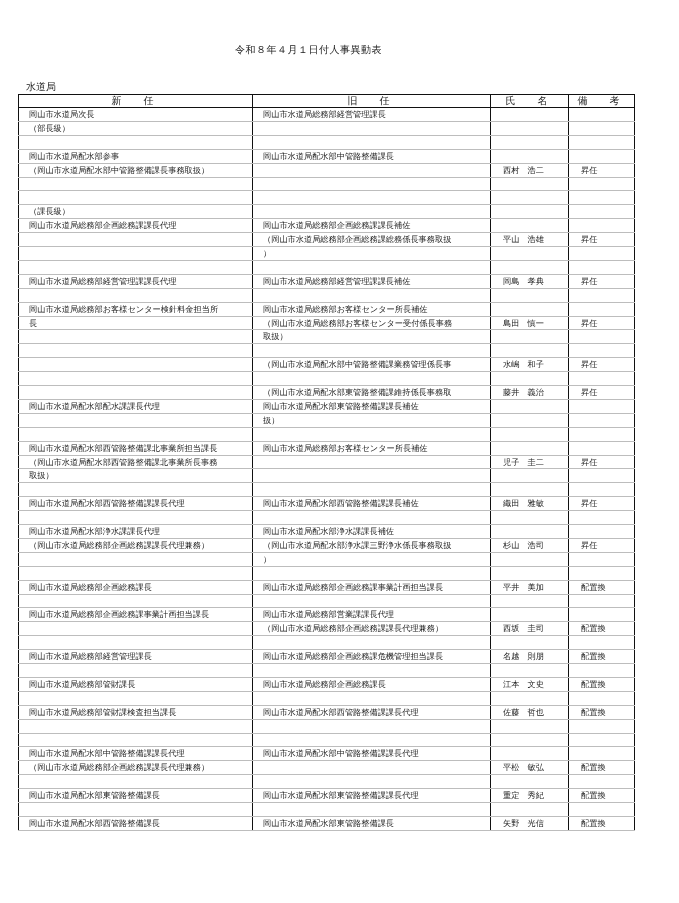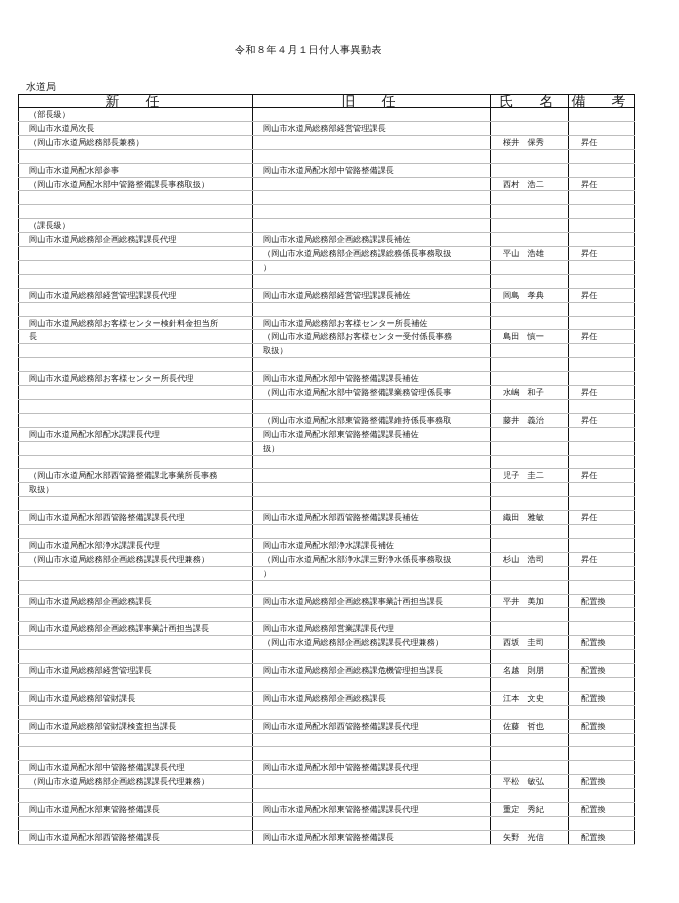--- a/index.html
+++ b/index.html
@@ -3,21 +3,21 @@
 <meta charset="utf-8">
 <style>
   html, body { margin:0; padding:0; background:#ffffff; }
   body { width:679px; height:903px; position:relative; overflow:hidden;
          font-family:"DejaVu Serif","Liberation Serif",serif; color:#222; }
   .title { position:absolute; top:43px; left:0; width:617px; text-align:center; font-size:10px; letter-spacing:0.5px; }
   .dept { position:absolute; top:80px; left:26px; font-size:10px; }
   table { position:absolute; top:94px; left:18px; width:616px; border-collapse:collapse;
           table-layout:fixed; border:1.5px solid #111; }
   col.c1 { width:234px; } col.c2 { width:238px; } col.c3 { width:78px; } col.c4 { width:66px; }
-  th { height:12px; font-weight:normal; font-size:14px; text-align:center; border:1.2px solid #111;
+  th { height:12px; font-weight:normal; font-size:10px; text-align:center; border:1.2px solid #111;
        padding:0; letter-spacing:6px; line-height:12px; }
   td { height:12.9px; padding:0 0 0 10px; font-size:8.2px; line-height:12.9px; white-space:nowrap;
        overflow:hidden; border-top:1px solid #bdbdbd; border-bottom:1px solid #bdbdbd; vertical-align:middle; }
   td.c1, td.c2 { padding-left:10px; }
   td.c1 { border-right:1.5px solid #111; }
   td.c2 { border-right:1.5px solid #111; }
   td.c3 { border-right:1.5px solid #111; padding-left:12px; }
   td.c4 { padding-left:12px; }
 </style>
 </head>
@@ -36,36 +36,30 @@
   <thead>
     <tr>
       <th>新　任</th>
       <th>旧　任</th>
       <th>氏　名</th>
       <th>備　考</th>
     </tr>
   </thead>
   <tbody id="tbody">
       <tr>
-        <td class="c1">（部長級）</td>
-        <td class="c2"></td>
-        <td class="c3"></td>
-        <td class="c4"></td>
-      </tr>
-      <tr>
         <td class="c1">岡山市水道局次長</td>
         <td class="c2">岡山市水道局総務部経営管理課長</td>
         <td class="c3"></td>
         <td class="c4"></td>
       </tr>
       <tr>
-        <td class="c1">（岡山市水道局総務部長兼務）</td>
-        <td class="c2"></td>
-        <td class="c3">桜井　保秀</td>
-        <td class="c4">昇任</td>
+        <td class="c1">（部長級）</td>
+        <td class="c2"></td>
+        <td class="c3"></td>
+        <td class="c4"></td>
       </tr>
       <tr>
         <td class="c1"></td>
         <td class="c2"></td>
         <td class="c3"></td>
         <td class="c4"></td>
       </tr>
       <tr>
         <td class="c1">岡山市水道局配水部参事</td>
         <td class="c2">岡山市水道局配水部中管路整備課長</td>
@@ -150,26 +144,20 @@
         <td class="c3"></td>
         <td class="c4"></td>
       </tr>
       <tr>
         <td class="c1"></td>
         <td class="c2"></td>
         <td class="c3"></td>
         <td class="c4"></td>
       </tr>
       <tr>
-        <td class="c1">岡山市水道局総務部お客様センター所長代理</td>
-        <td class="c2">岡山市水道局配水部中管路整備課課長補佐</td>
-        <td class="c3"></td>
-        <td class="c4"></td>
-      </tr>
-      <tr>
         <td class="c1"></td>
         <td class="c2">（岡山市水道局配水部中管路整備課業務管理係長事</td>
         <td class="c3">水嶋　和子</td>
         <td class="c4">昇任</td>
       </tr>
       <tr>
         <td class="c1"></td>
         <td class="c2"></td>
         <td class="c3"></td>
         <td class="c4"></td>
@@ -188,20 +176,26 @@
       </tr>
       <tr>
         <td class="c1"></td>
         <td class="c2">扱）</td>
         <td class="c3"></td>
         <td class="c4"></td>
       </tr>
       <tr>
         <td class="c1"></td>
         <td class="c2"></td>
+        <td class="c3"></td>
+        <td class="c4"></td>
+      </tr>
+      <tr>
+        <td class="c1">岡山市水道局配水部西管路整備課北事業所担当課長</td>
+        <td class="c2">岡山市水道局総務部お客様センター所長補佐</td>
         <td class="c3"></td>
         <td class="c4"></td>
       </tr>
       <tr>
         <td class="c1">（岡山市水道局配水部西管路整備課北事業所長事務</td>
         <td class="c2"></td>
         <td class="c3">児子　圭二</td>
         <td class="c4">昇任</td>
       </tr>
       <tr>

